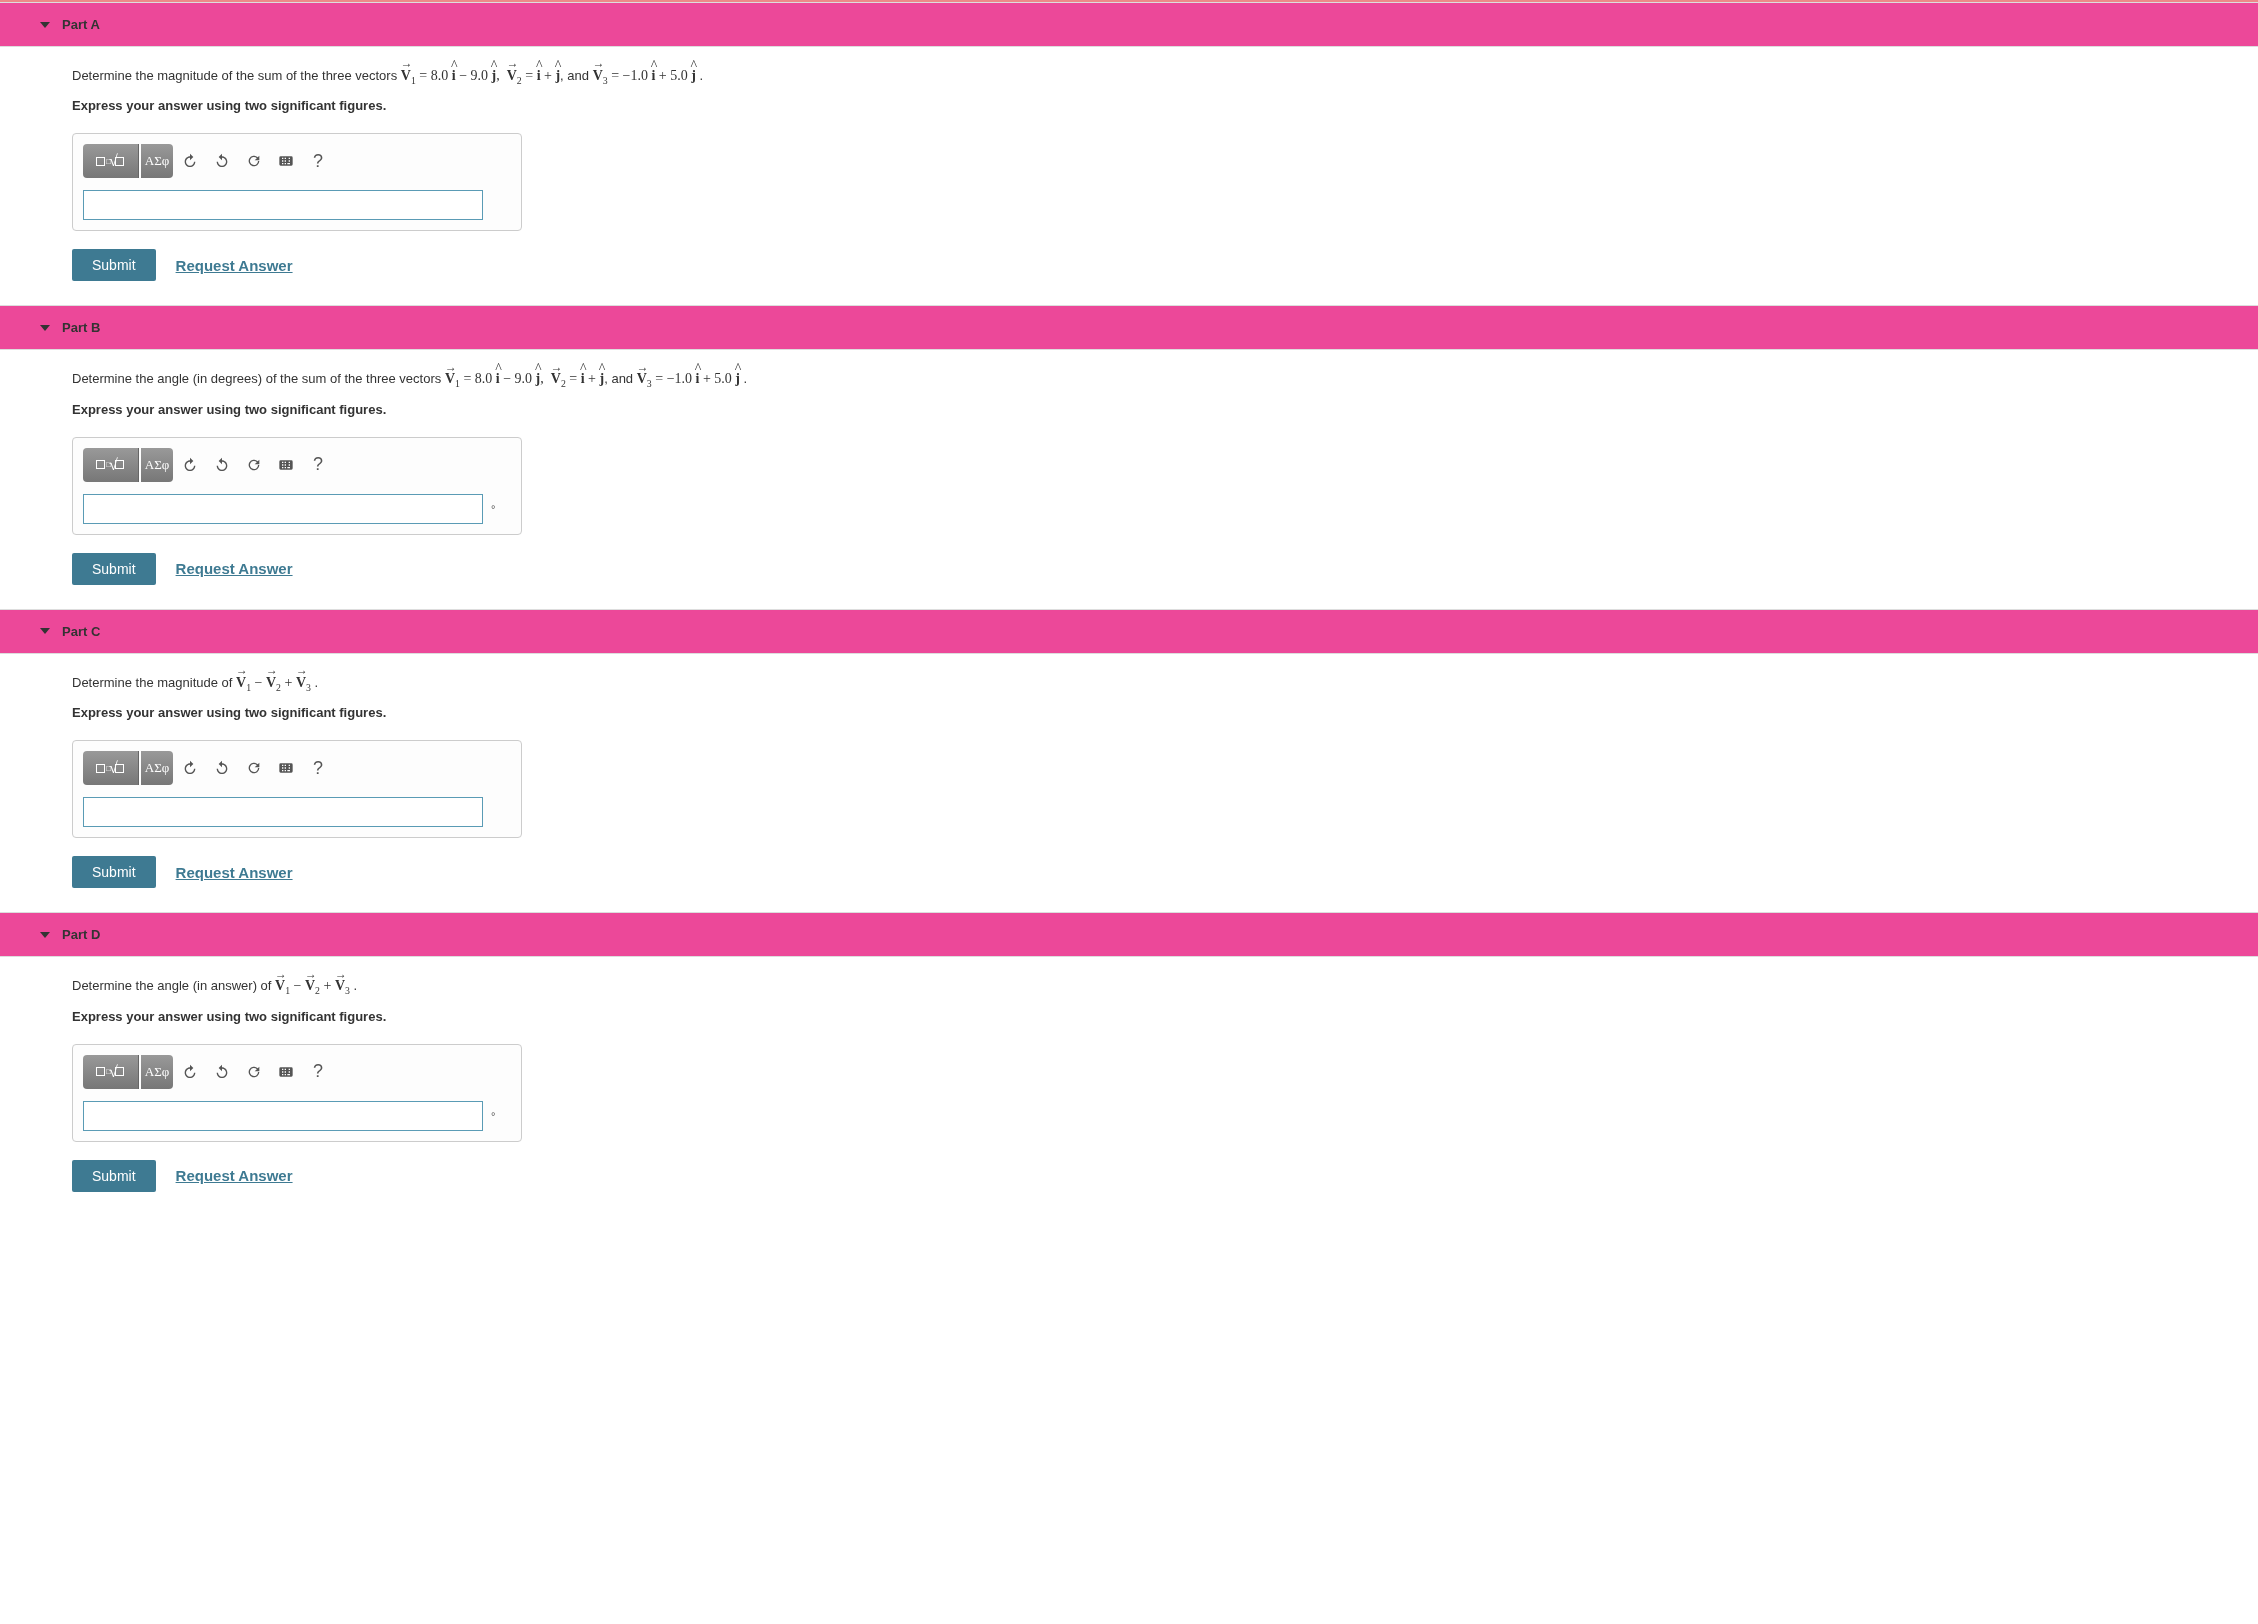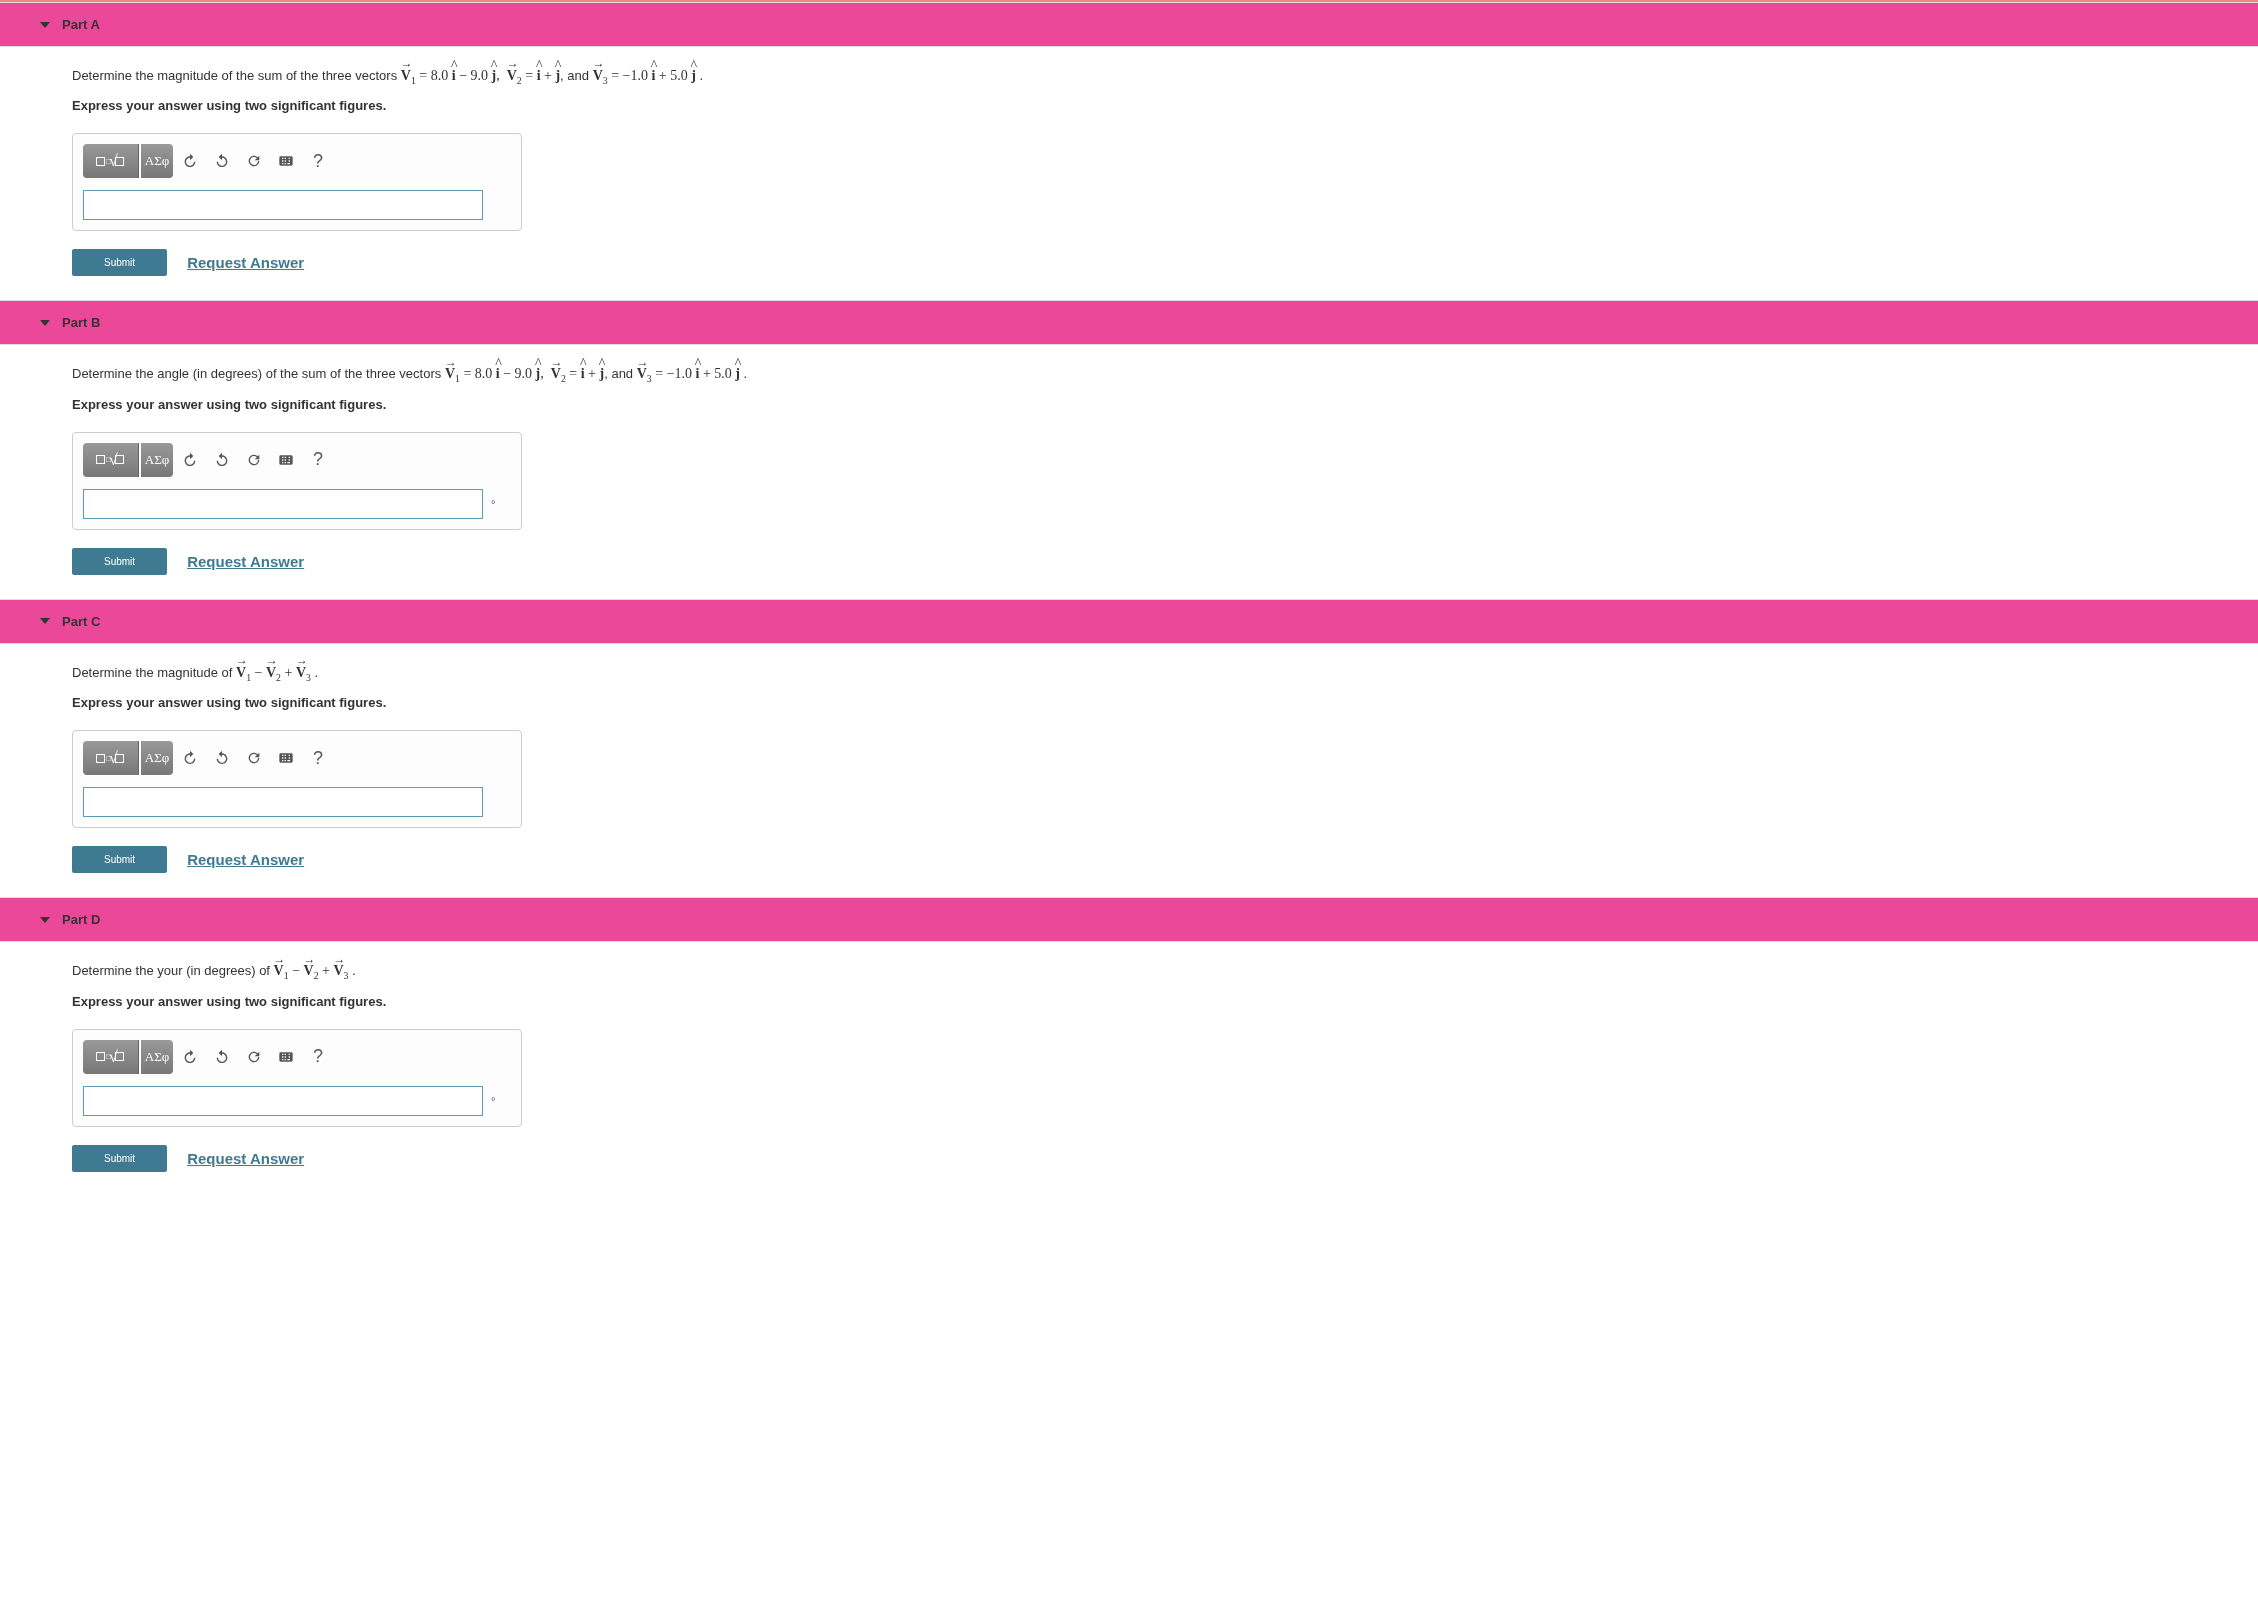--- a/index.html
+++ b/index.html
@@ -130,22 +130,22 @@
     }
     .action-row {
       display: flex;
       align-items: center;
       gap: 20px;
     }
     .submit-btn {
       background: #3e7a92;
       color: #fff;
       border: none;
-      padding: 8px 32px;
-      font-size: 10px;
+      padding: 8px 20px;
+      font-size: 14px;
       cursor: pointer;
       border-radius: 2px;
     }
     .request-link {
       color: #3e7a92;
       text-decoration: underline;
       font-weight: bold;
       font-size: 15px;
       cursor: pointer;
     }
@@ -371,21 +371,21 @@
   </div>
 </div>
 
 <div class="part-container">
   <div class="part-header">
     <span class="collapse-icon"></span>
     <span>Part D</span>
   </div>
   <div class="part-body">
     <div class="question-text">
-      <span>Determine the your (in degrees) of </span>
+      <span>Determine the angle (in answer) of </span>
       <span class="serif">
         <span class="vec-arrow"><b>V</b></span><span class="sub">1</span> − <span class="vec-arrow"><b>V</b></span><span class="sub">2</span> + <span class="vec-arrow"><b>V</b></span><span class="sub">3</span>
       </span><span>.</span>
     </div>
     <div class="instruction">Express your answer using two significant figures.</div>
     <div class="answer-box">
       <div class="toolbar">
         <div class="tb-btn tb-btn-dark first">
           <span class="tmpl-root">
               <span class="tmpl-icon-box"></span>

